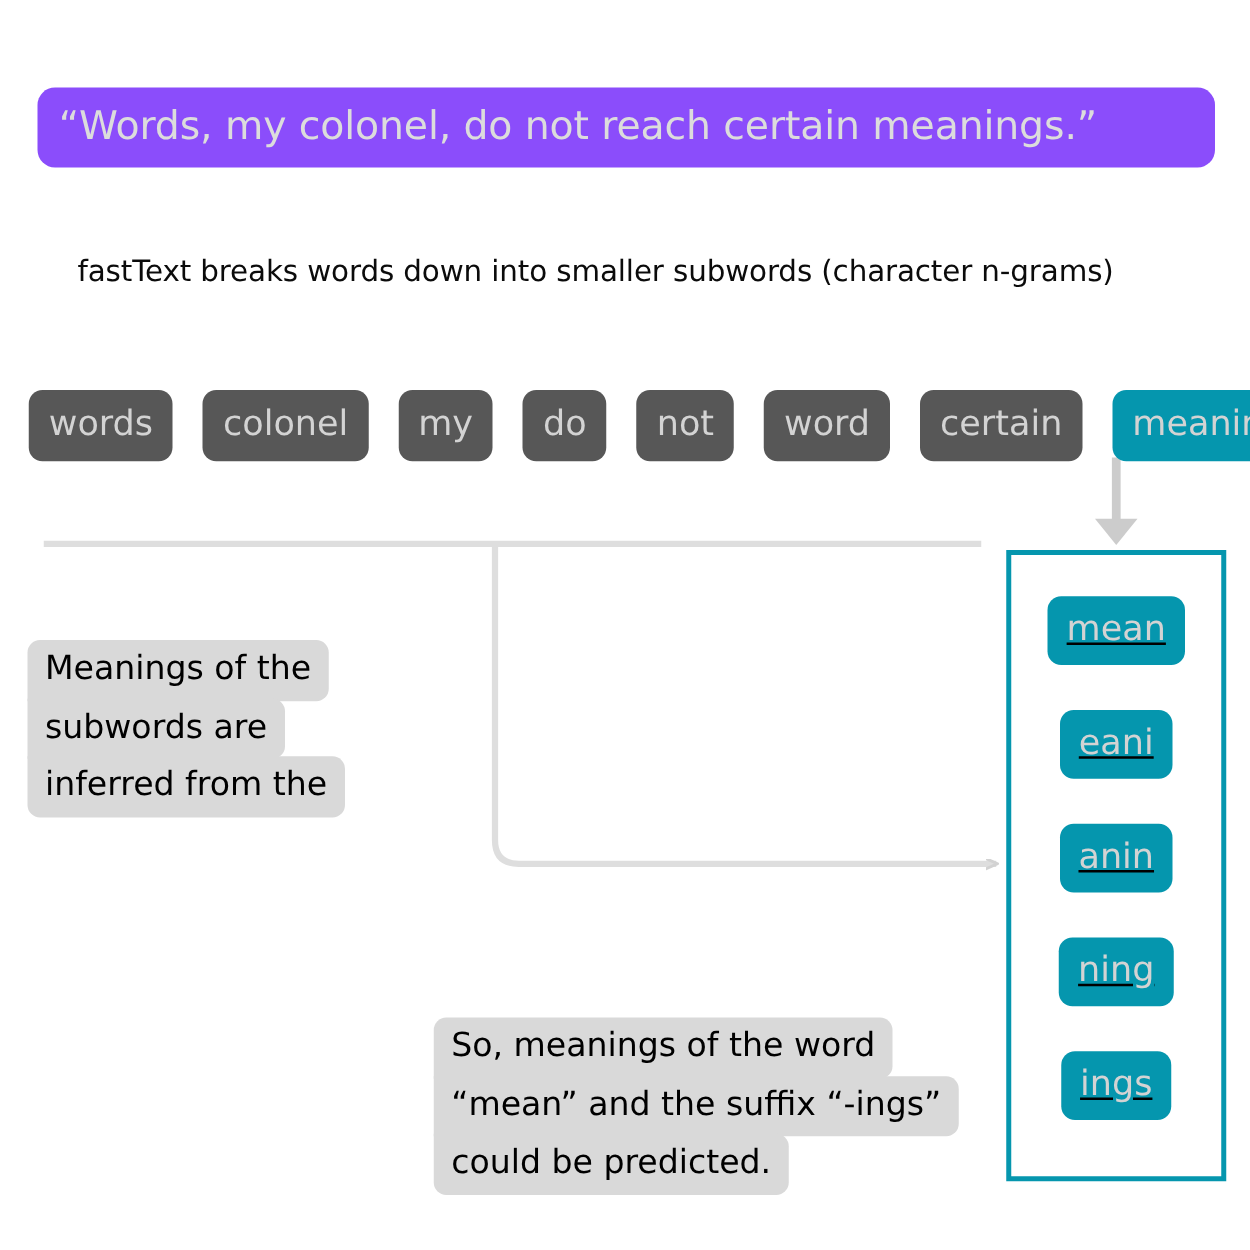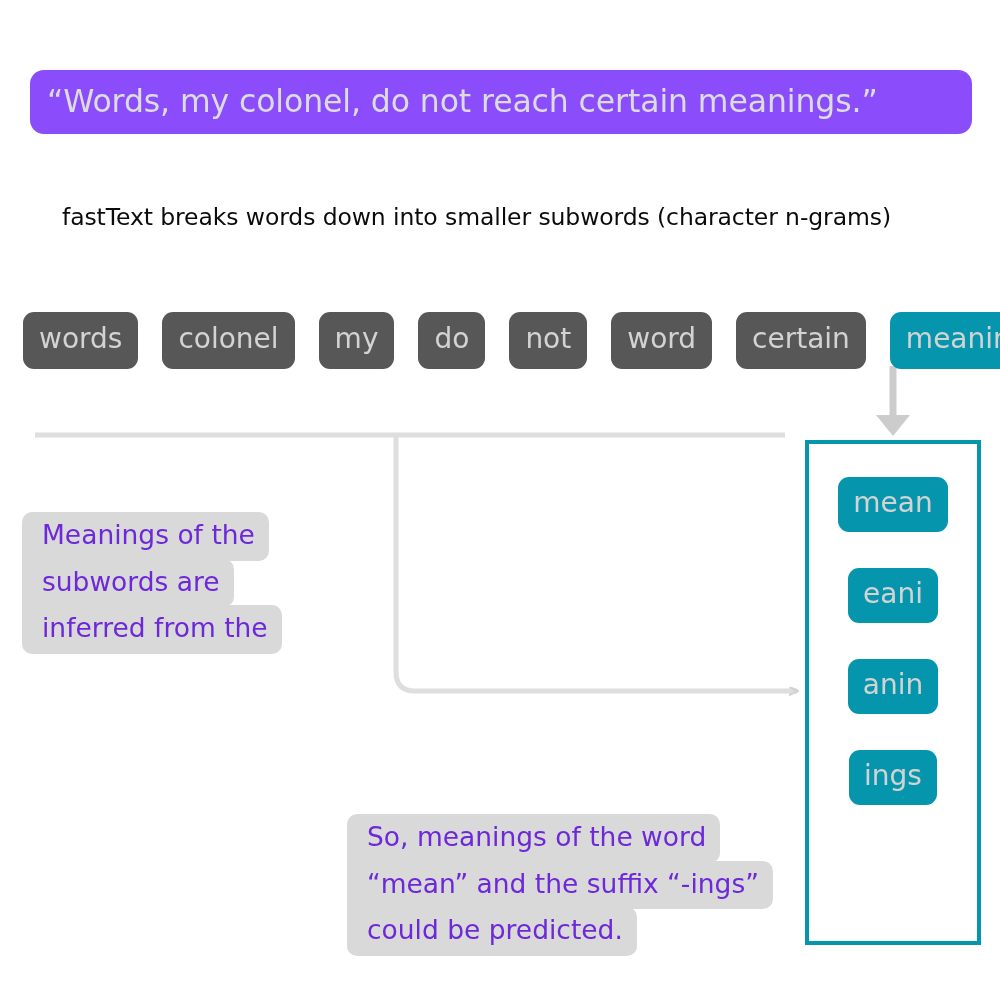--- a/index.html
+++ b/index.html
@@ -94,20 +94,21 @@
     left: 0;
     top: 0;
     width: 100%;
     height: 100%;
     display: flex;
     flex-direction: column;
     align-items: center;
     justify-content: flex-start;
     padding-top: 33px;
     box-sizing: border-box;
+    text-decoration: underline;
   }
   .subword-chip {
     background: #0596ae;
     color: #d3d3d3;
     border-radius: 11px;
     font-size: 28px;
     line-height: 1;
     padding: 12px 15px 15px 15px;
     margin-bottom: 36px;
     white-space: nowrap;
@@ -116,24 +117,24 @@
 
   
   .callout {
     position: absolute;
     display: flex;
     flex-direction: column;
     align-items: flex-start;
   }
   .callout .line {
     background: #d9d9d9;
-    color: #6d28d9;
+    color: #000000;
     font-size: 26.5px;
     line-height: 1;
-    padding: 10px 14px 12px 20px;
+    padding: 10px 14px 12px 14px;
     border-radius: 10px;
     white-space: nowrap;
     margin-bottom: -2px;
   }
   .callout .line:first-child {
     border-bottom-left-radius: 0;
   }
   .callout .line:last-child {
     border-top-left-radius: 0;
   }
@@ -221,20 +222,23 @@
       <div class="subword-chip">
         <span>mean</span>
       </div>
       <div class="subword-chip">
         <span>eani</span>
       </div>
       <div class="subword-chip">
         <span>anin</span>
       </div>
       <div class="subword-chip">
+        <span>ning</span>
+      </div>
+      <div class="subword-chip">
         <span>ings</span>
       </div>
     </div>
   </div>
 
   <div class="callout" id="callout-left">
     <div class="line">Meanings of the</div>
     <div class="line">subwords are</div>
     <div class="line">inferred from the</div>
   </div>

